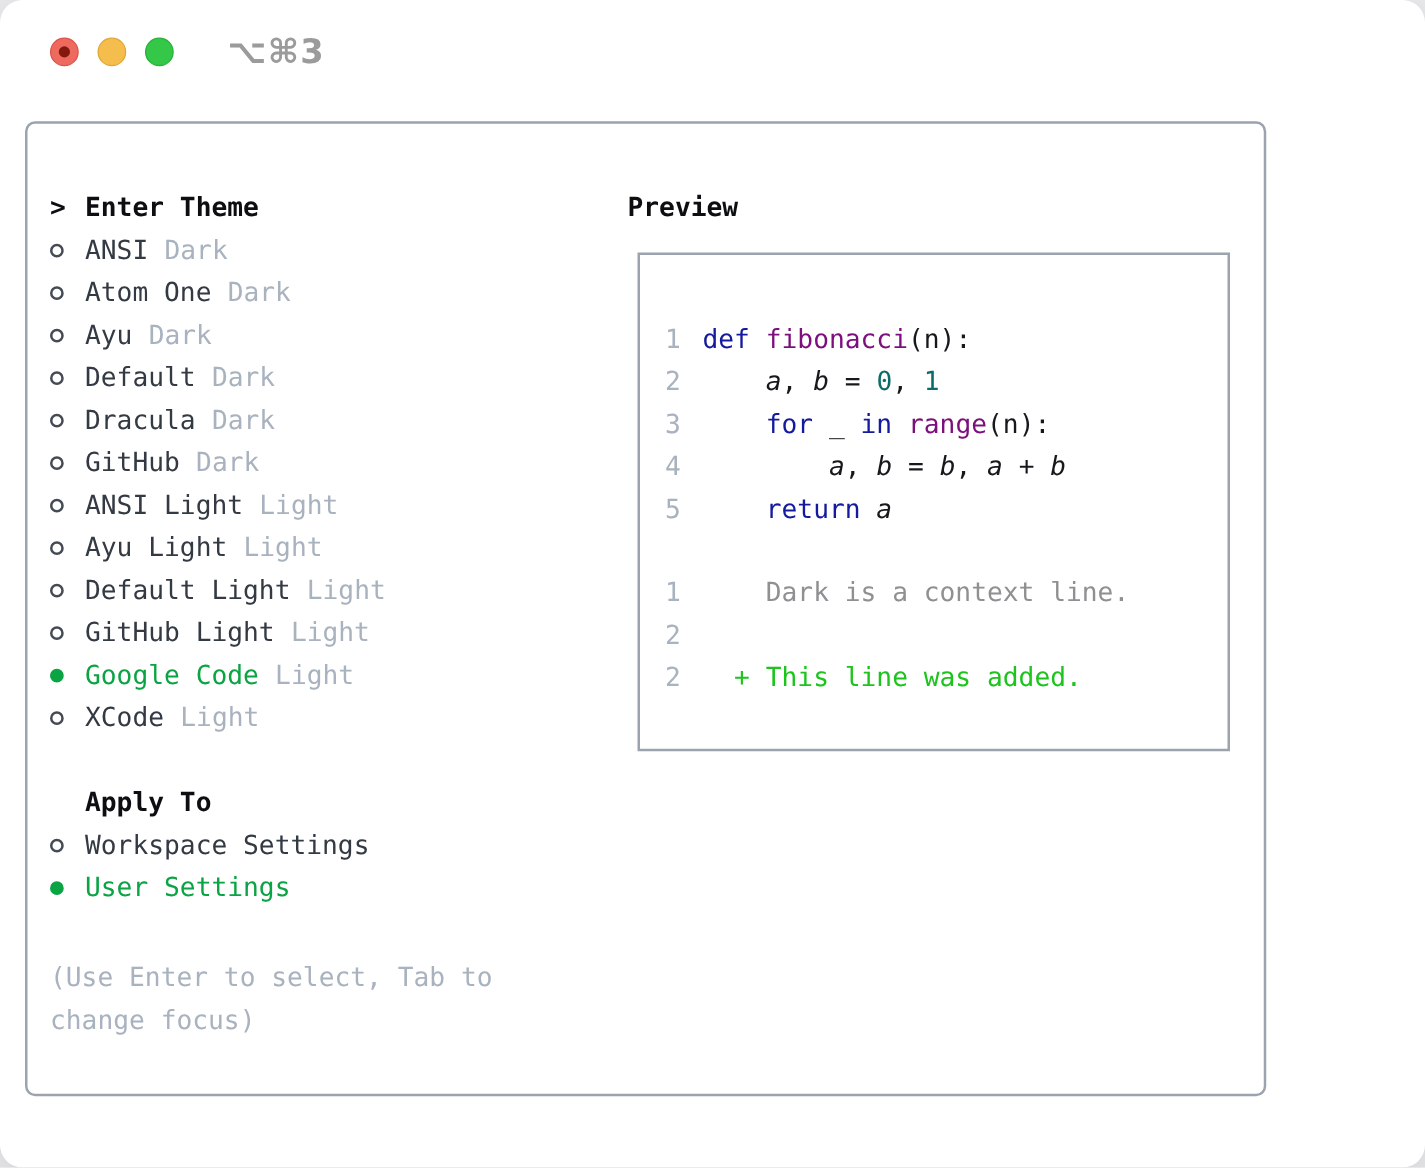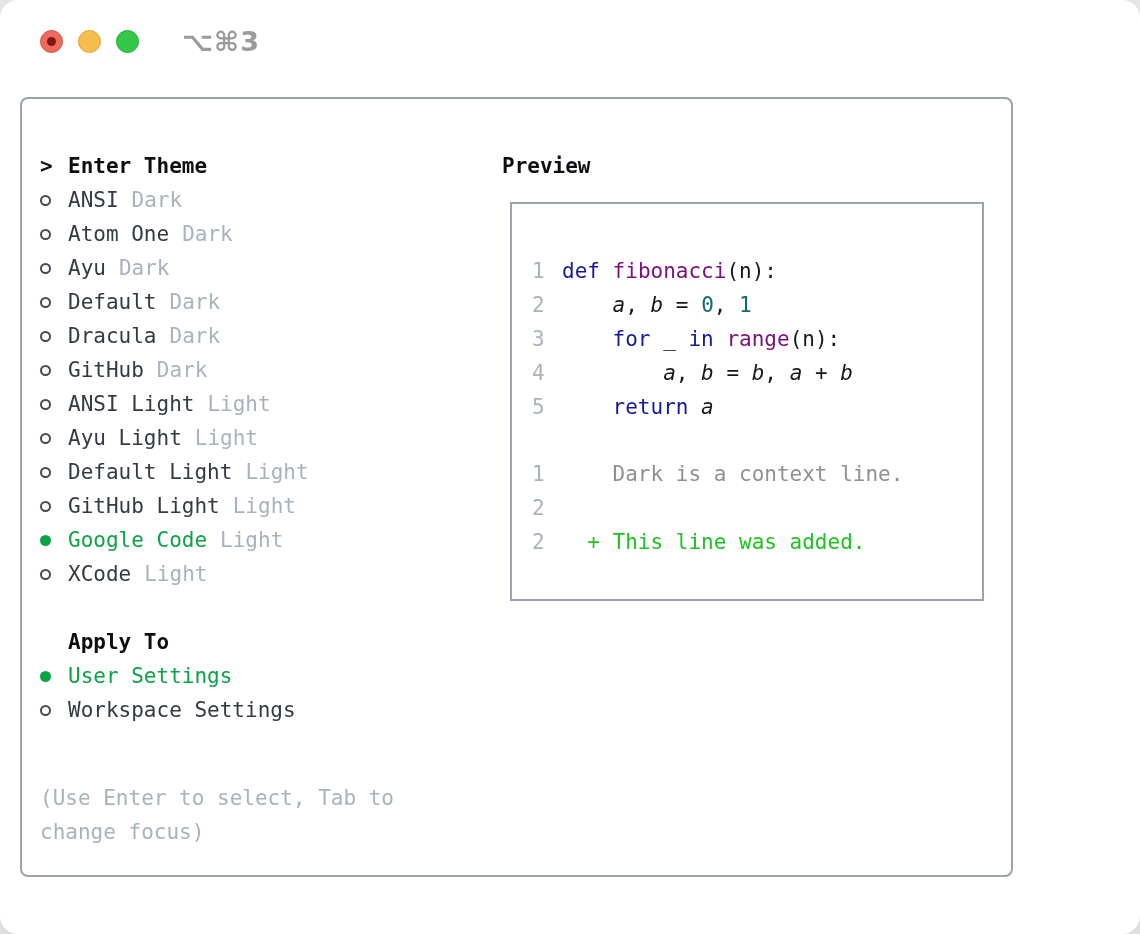--- a/index.html
+++ b/index.html
@@ -31,21 +31,21 @@
   .row{display:flex;align-items:center;height:34px;white-space:pre;}
   .marker-col{display:inline-flex;width:28px;flex:0 0 28px;align-items:center;}
   .circle{width:11px;height:11px;border:2px solid #454b55;border-radius:50%;display:inline-block;}
   .option.selected .circle{background:var(--accent);border-color:var(--accent);}
   .option.selected .opt-name{color:var(--accent);}
   .opt-name{color:var(--text);}
   .opt-suffix{color:var(--muted);margin-left:13px;}
   .header-text{font-weight:bold;color:#0c0e12;}
   .prefix{font-weight:bold;color:#0c0e12;}
   .apply-section{margin-top:34px;}
-  .hint{margin-top:54px;color:var(--muted);white-space:pre;}
+  .hint{margin-top:38px;color:var(--muted);white-space:pre;}
   
   .preview-header{position:absolute;left:480px;top:50px;height:34px;line-height:34px;
     font-weight:bold;color:#0c0e12;}
   .preview-box{position:absolute;left:488px;top:103px;width:474px;height:399px;
     border:2px solid var(--border);background:#fff;padding:50px 0 0 20px;}
   .cl{display:flex;height:34px;align-items:center;white-space:pre;}
   .ln{display:inline-block;width:30px;flex:0 0 30px;color:var(--muted);}
   .code{white-space:pre;color:var(--plain);}
   .diff-block{margin-top:33px;}
   .tk-kw{color:var(--kw);}
@@ -139,30 +139,30 @@
     <span class="opt-suffix">Light</span>
   </div>
         </div>
 
       <div class="apply-section">
         <div class="row">
           <span class="marker-col"></span>
           <span class="header-text">Apply To</span>
         </div>
         <div id="apply-list">
+            <div class="row option">
+    <span class="marker-col"><span class="circle"></span></span>
+    <span class="opt-name">Workspace Settings</span>
+    
+  </div>
             <div class="row option selected">
     <span class="marker-col"><span class="circle"></span></span>
     <span class="opt-name">User Settings</span>
     
   </div>
-            <div class="row option">
-    <span class="marker-col"><span class="circle"></span></span>
-    <span class="opt-name">Workspace Settings</span>
-    
-  </div>
           </div>
       </div>
 
       <div id="hint" class="hint"><div>(Use Enter to select, Tab to</div><div>change focus)</div></div>
     </div>
 
     <div class="preview-header">Preview</div>
 
     <div class="preview-box">
       <div id="code-block">

